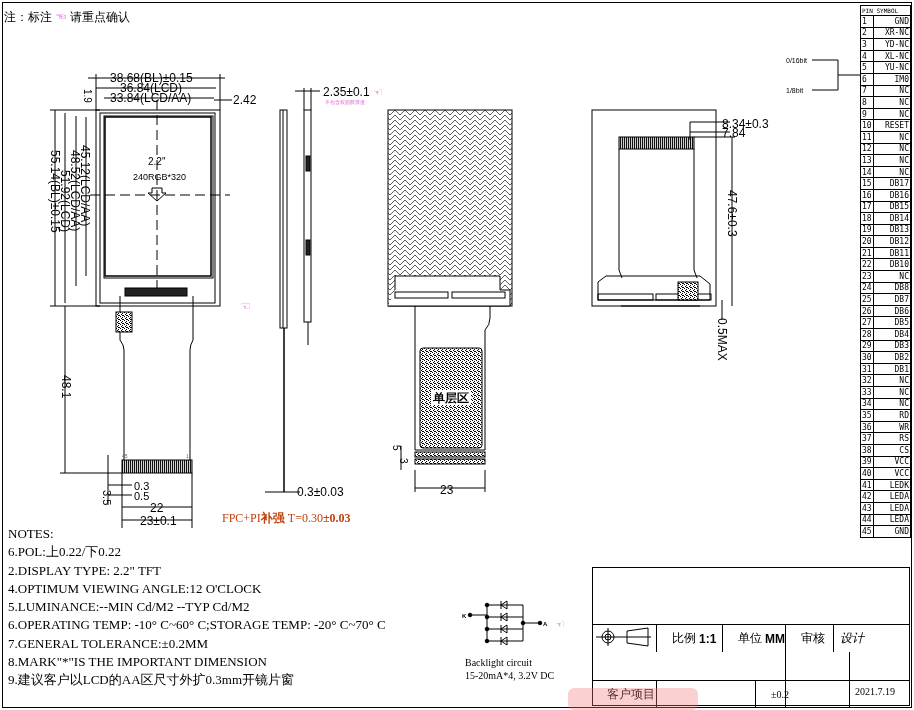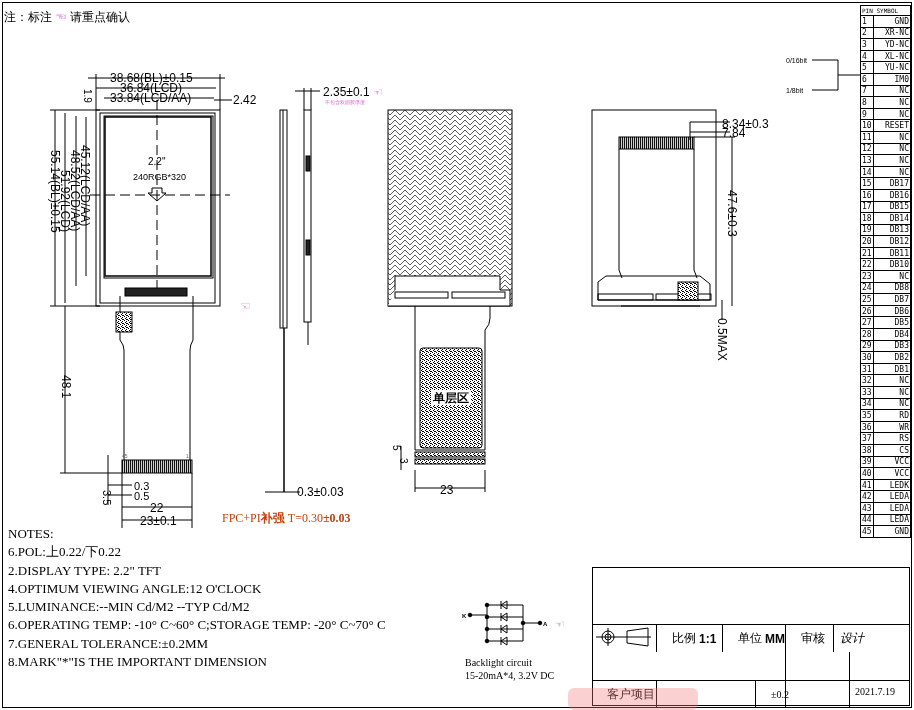--- a/index.html
+++ b/index.html
@@ -422,20 +422,21 @@
 
 <div class="abs notes serif">
   <div>NOTES:</div>
   <div>6.POL:上0.22/下0.22</div>
   <div>2.DISPLAY TYPE:   2.2" TFT</div>
   <div>4.OPTIMUM VIEWING ANGLE:12 O'CLOCK</div>
   <div>5.LUMINANCE:--MIN Cd/M2 --TYP Cd/M2</div>
   <div>6.OPERATING TEMP: -10° C~60° C;STORAGE TEMP: -20° C~70° C</div>
   <div>7.GENERAL TOLERANCE:±0.2MM</div>
   <div>8.MARK"*"IS THE IMPORTANT DIMENSION</div>
+  <div>9.建议客户以LCD的AA区尺寸外扩0.3mm开镜片窗</div>
 </div>
 
 <div class="tb serif">
   <div class="row" style="top:56px;height:28px;">
     <div class="cell" style="left:63px;width:66px;">
       <span>比例</span>&nbsp;
       <b class="sans">1:1</b>
     </div>
     <div class="cell" style="left:129px;width:63px;">
       <span>单位</span>&nbsp;

